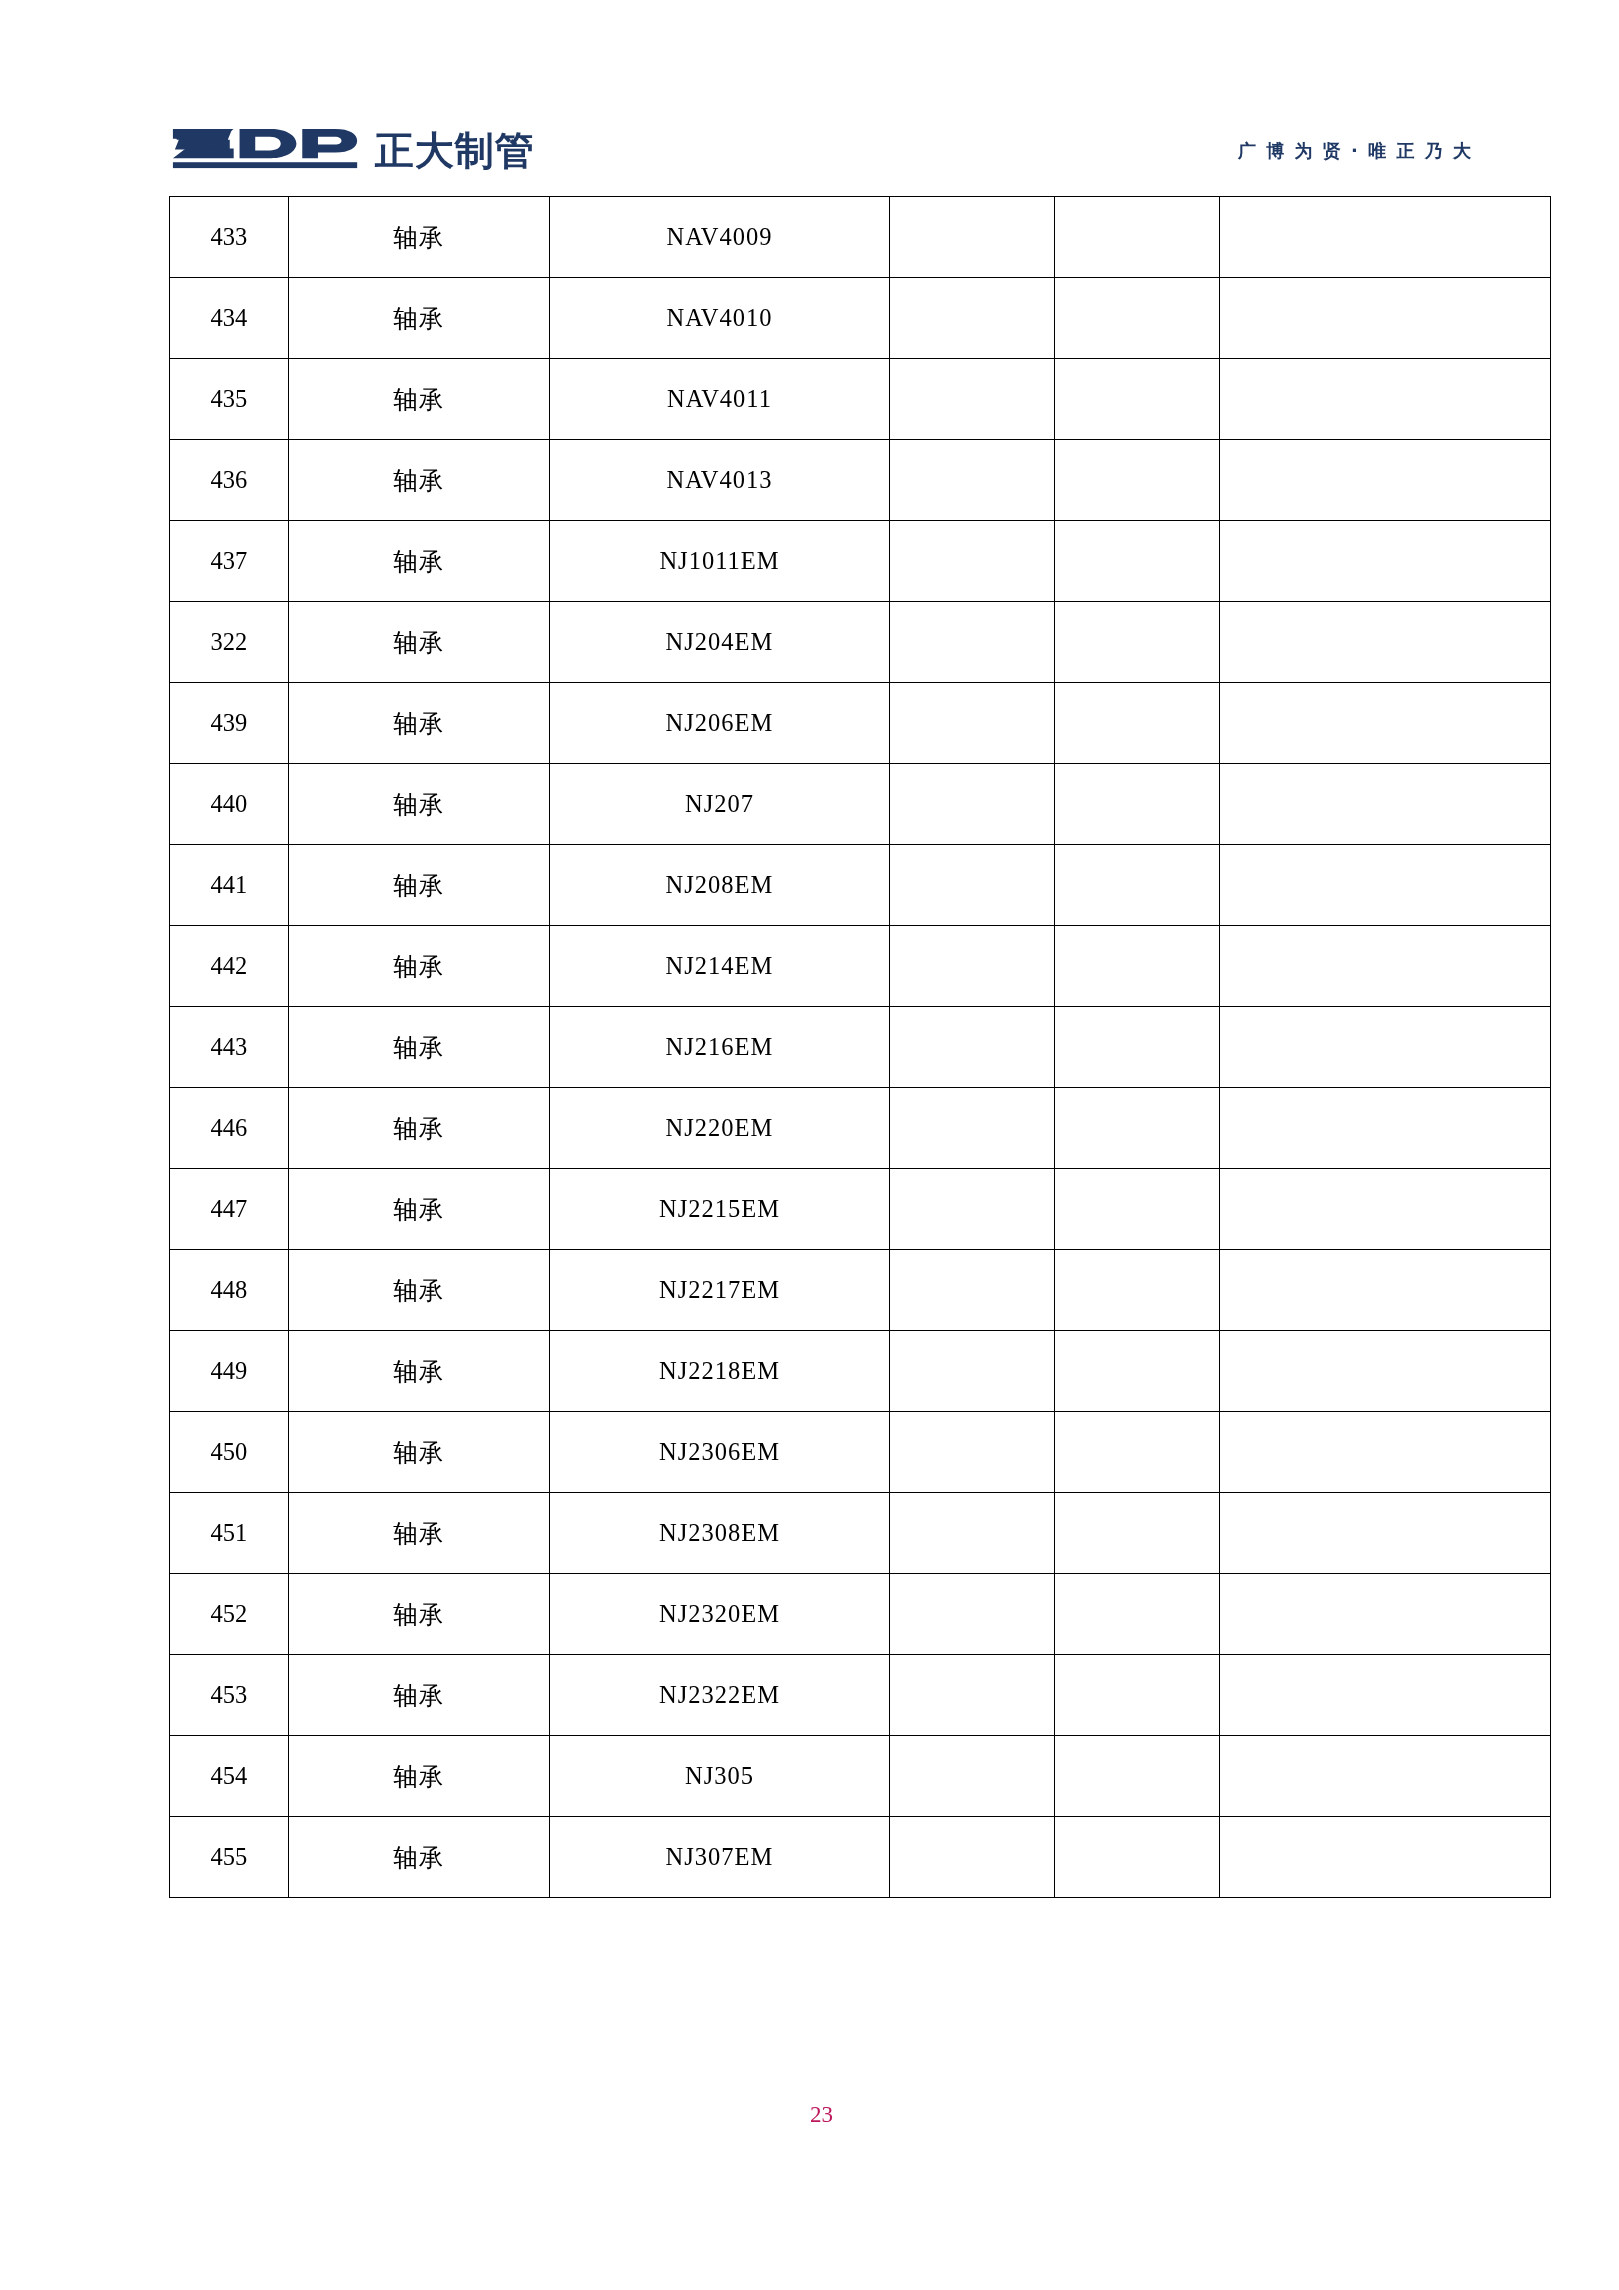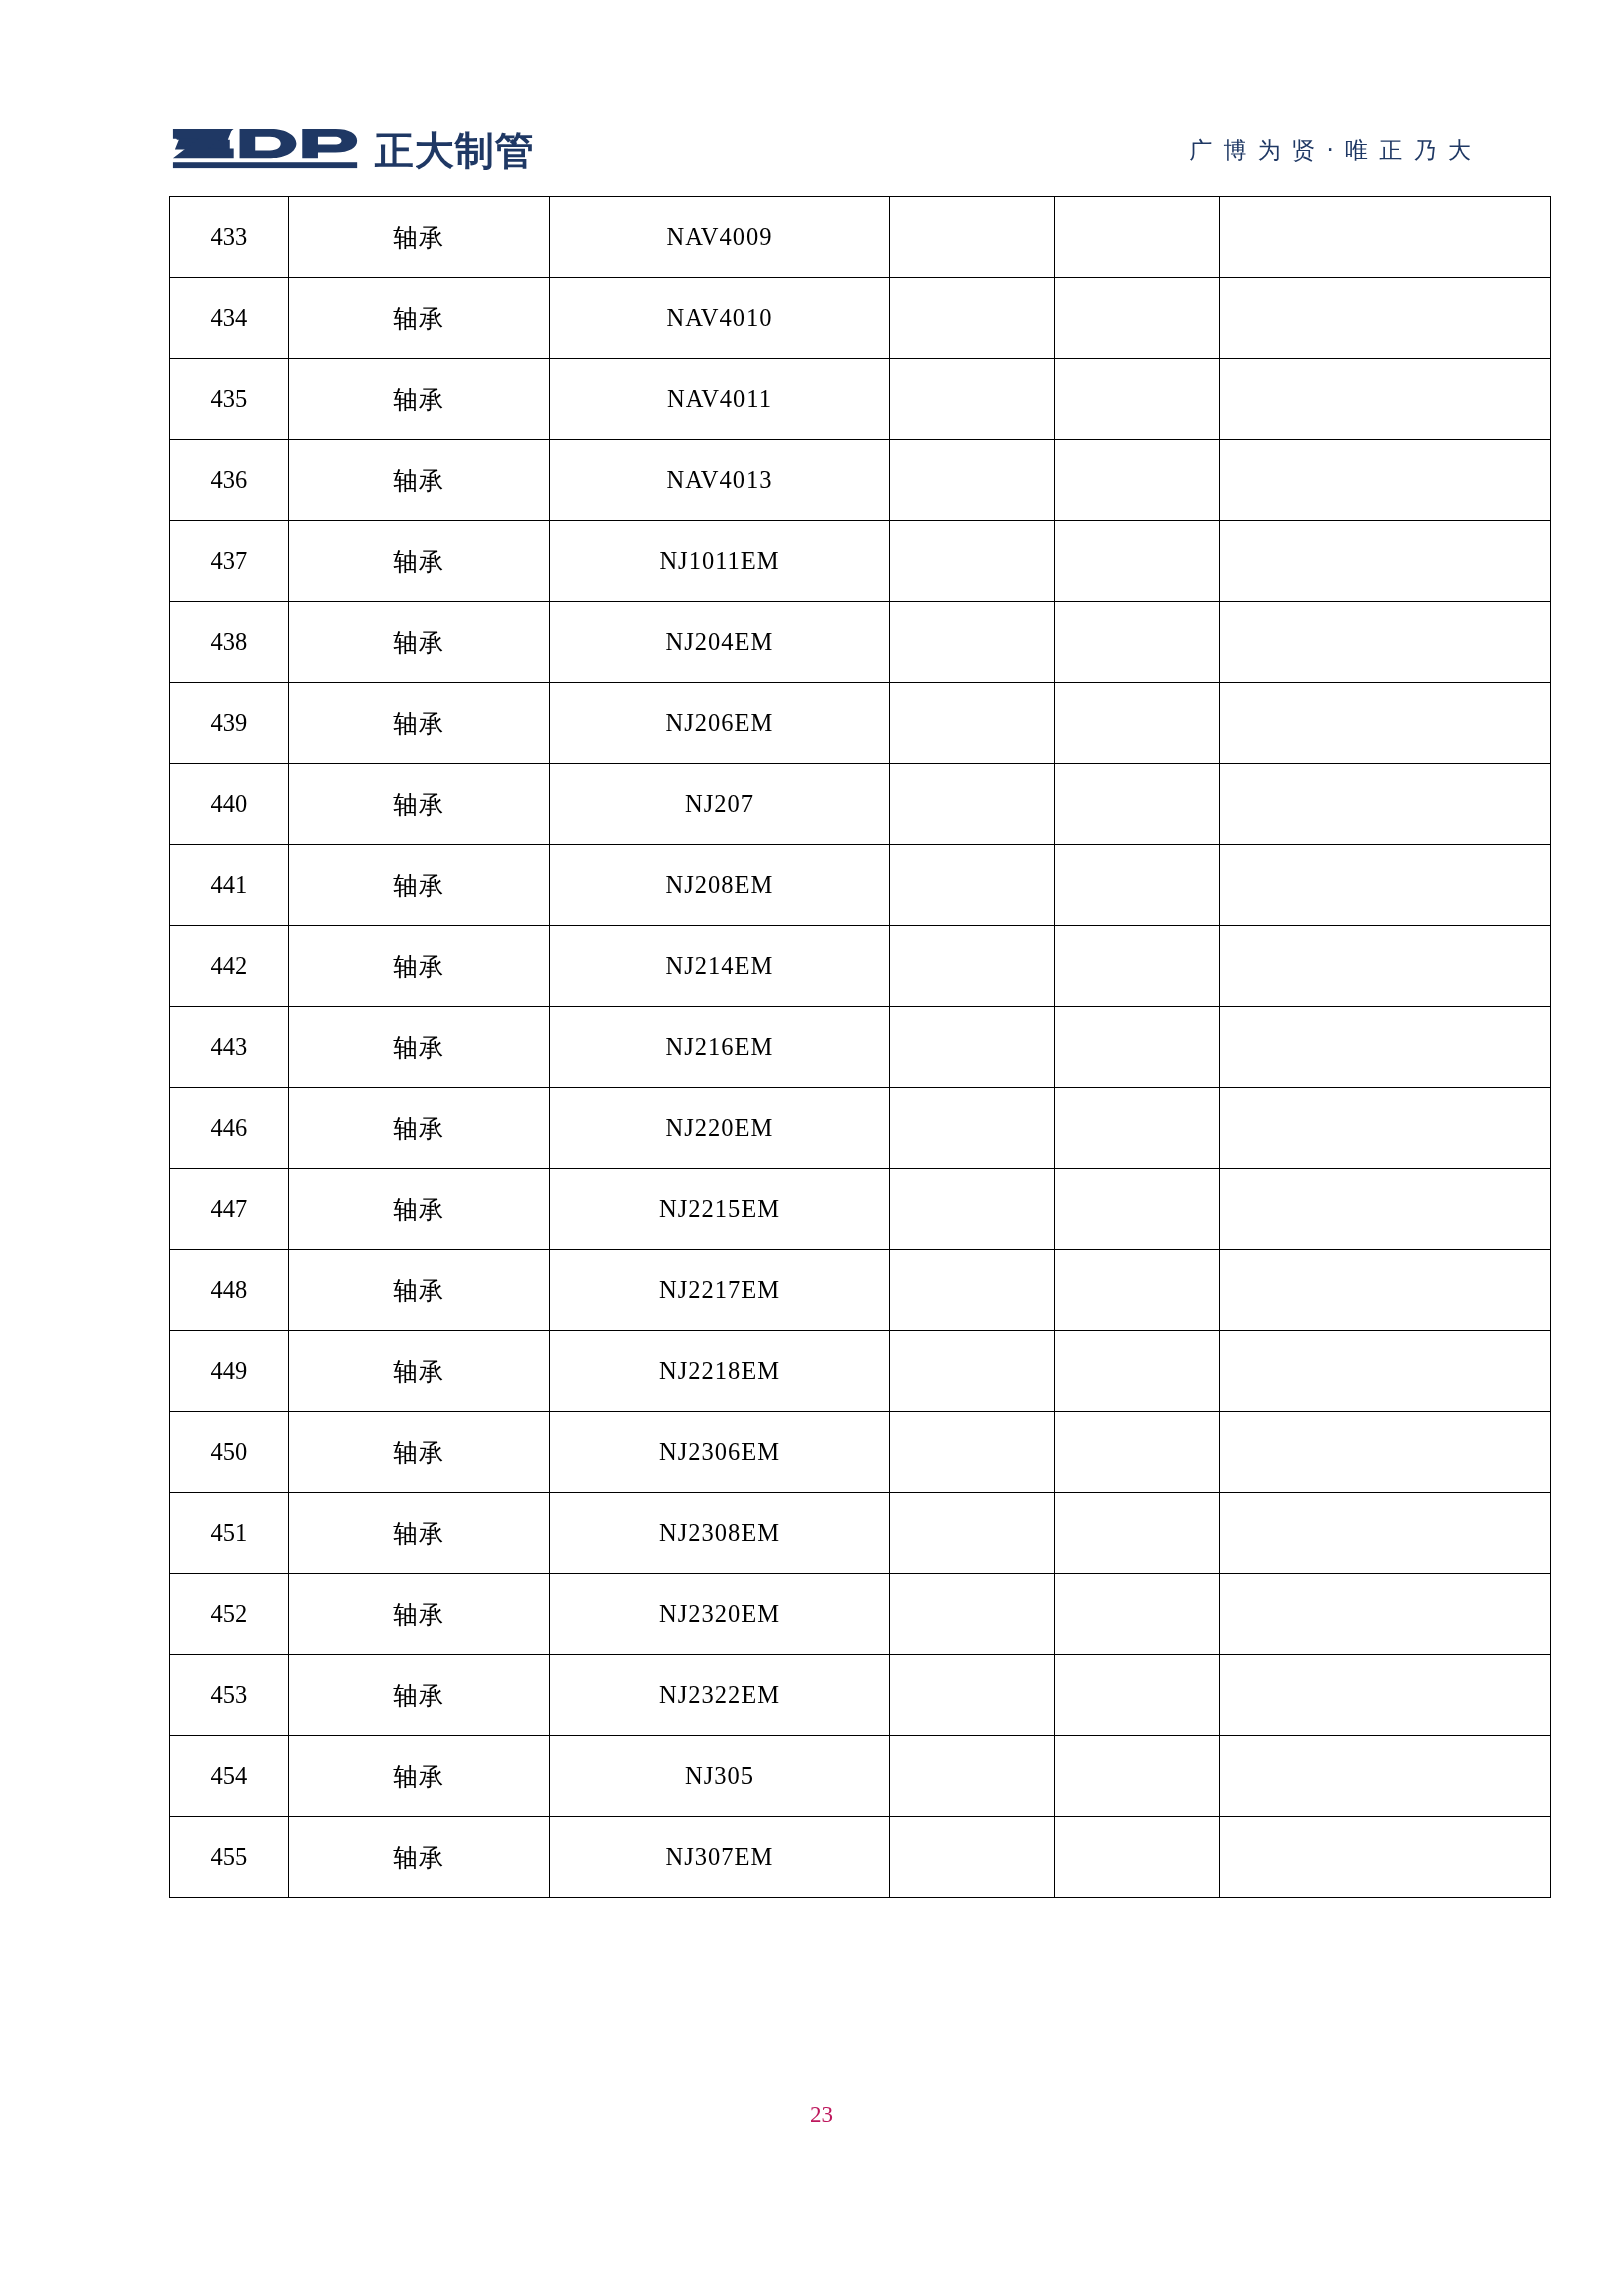--- a/index.html
+++ b/index.html
@@ -50,22 +50,22 @@
     font-family: "DejaVu Sans", sans-serif;
     font-size: 39px;
     font-weight: bold;
     color: #1f3864;
     letter-spacing: 1px;
     margin-left: 9.8px;
     line-height: 1;
   }
   .slogan {
     font-family: "DejaVu Sans", sans-serif;
-    font-size: 23px;
-    font-weight: normal;
+    font-size: 18px;
+    font-weight: bold;
     color: #1f3864;
     letter-spacing: 2px;
     white-space: nowrap;
   }
 
   
   .table-wrap {
     position: absolute;
     left: 157px;
     top: 196px;
@@ -173,21 +173,21 @@
             </tr>
             <tr>
               <td class="c-no">437</td>
               <td class="c-name">轴承</td>
               <td class="c-model">NJ1011EM</td>
               <td class="c-col4"></td>
               <td class="c-col5"></td>
               <td class="c-col6"></td>
             </tr>
             <tr>
-              <td class="c-no">438</td>
+              <td class="c-no">322</td>
               <td class="c-name">轴承</td>
               <td class="c-model">NJ204EM</td>
               <td class="c-col4"></td>
               <td class="c-col5"></td>
               <td class="c-col6"></td>
             </tr>
             <tr>
               <td class="c-no">439</td>
               <td class="c-name">轴承</td>
               <td class="c-model">NJ206EM</td>

